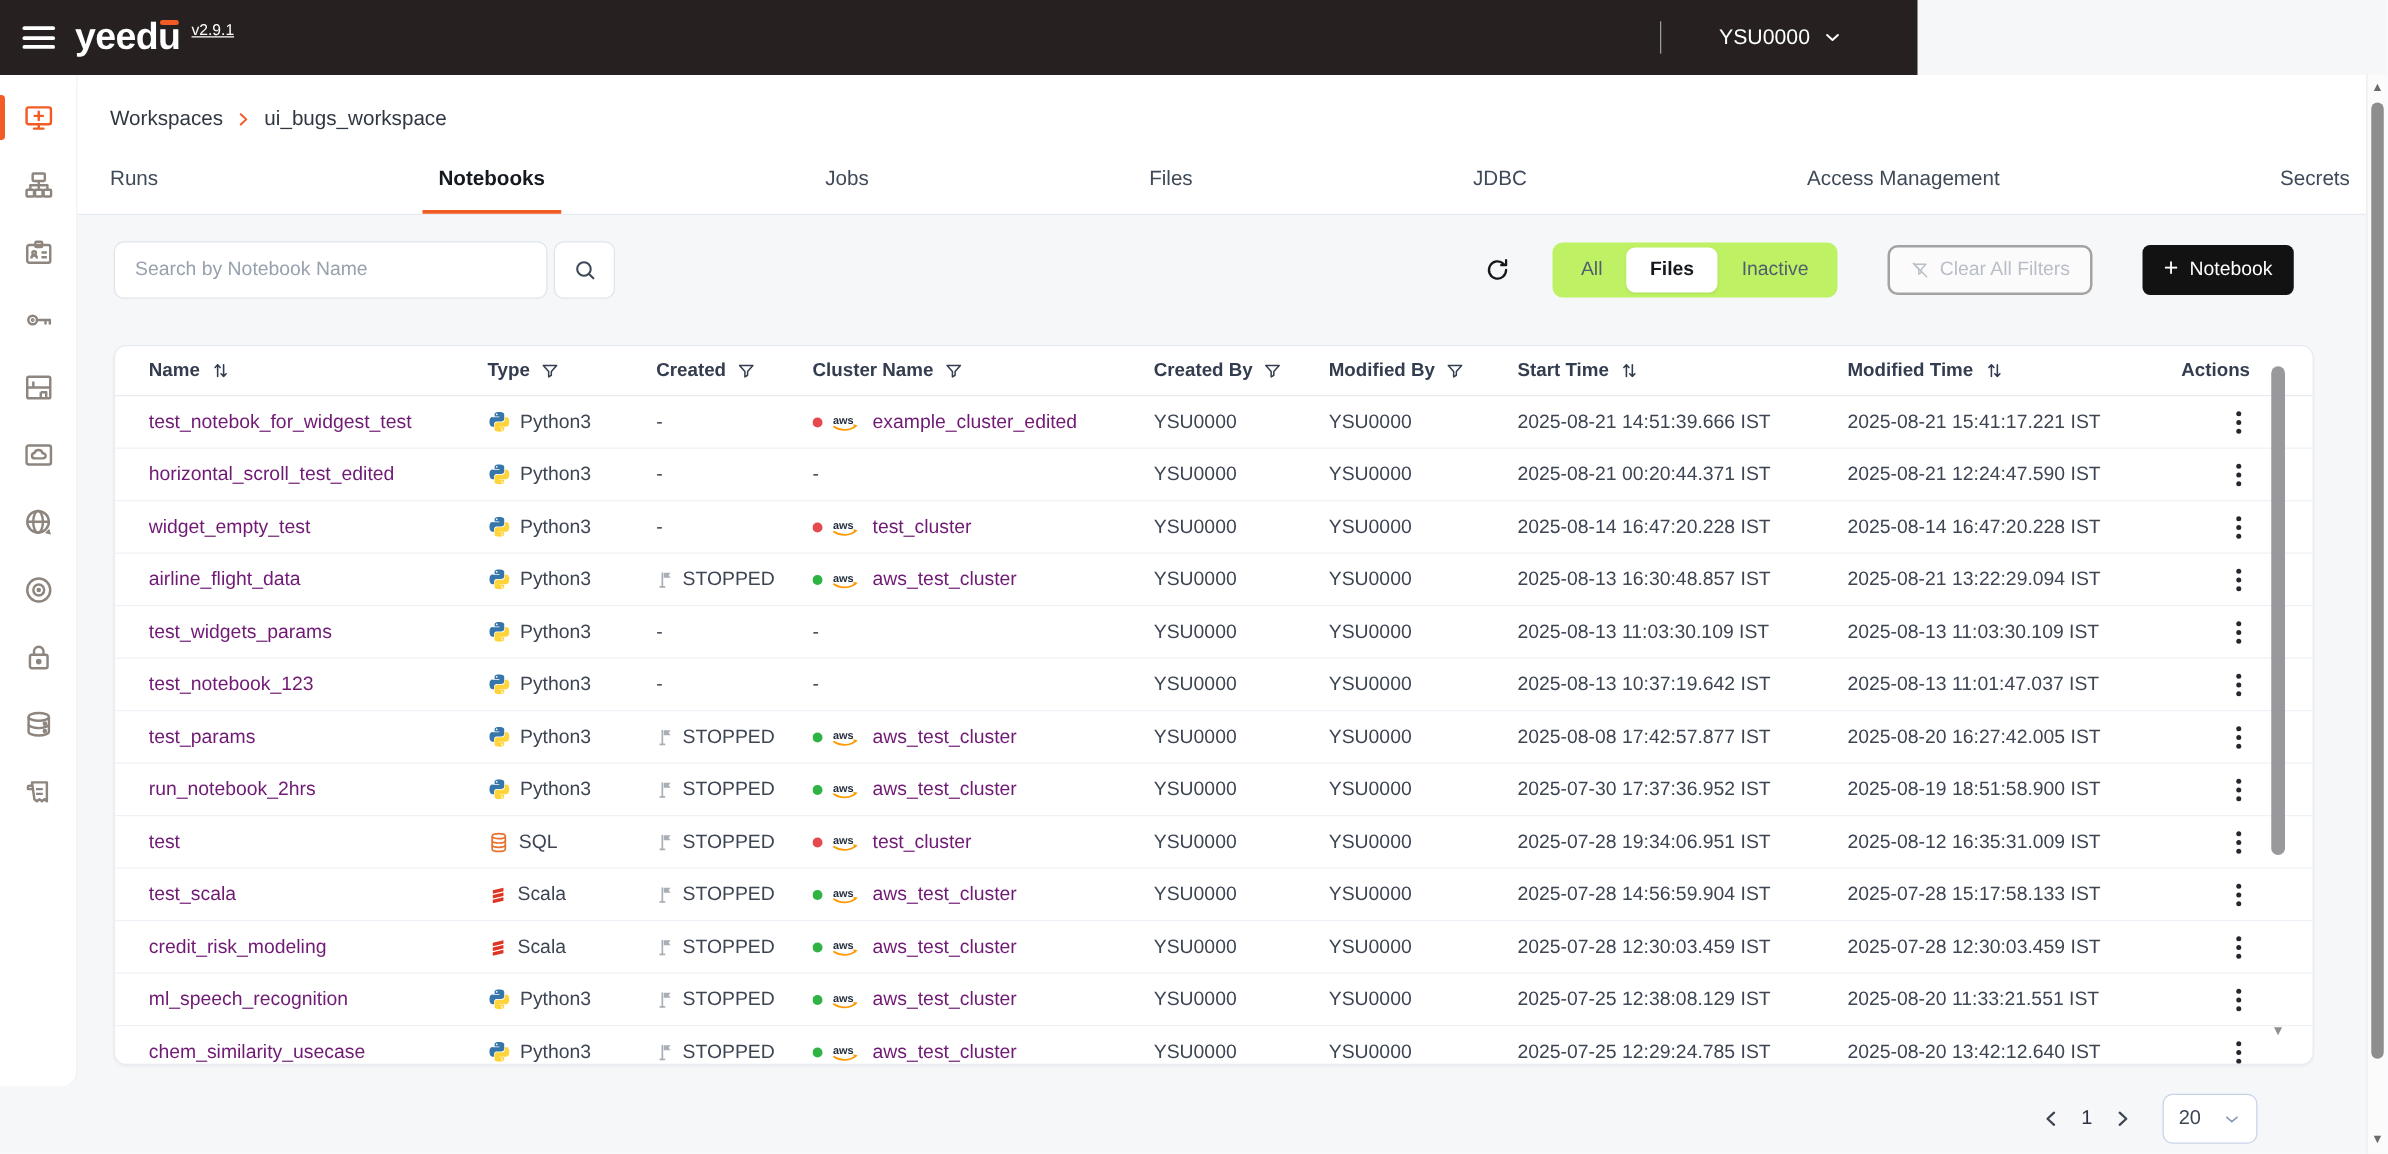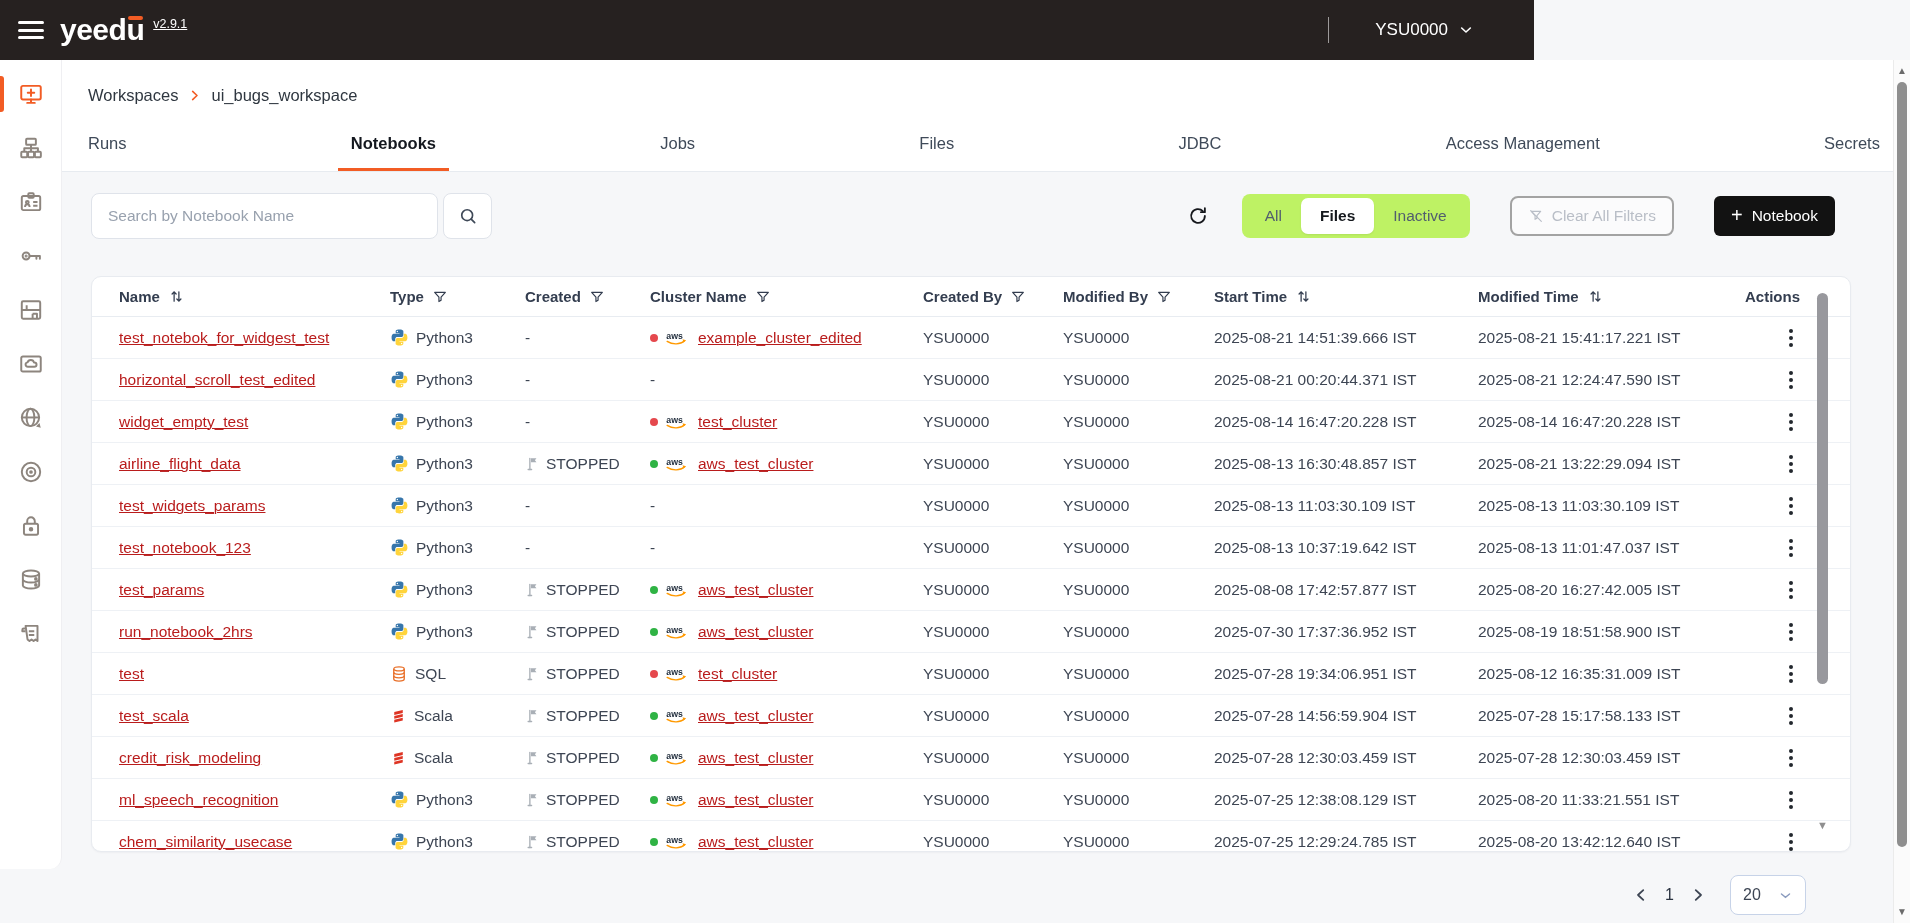--- a/index.html
+++ b/index.html
@@ -66,21 +66,21 @@
   .card { position:absolute; top:216px; left:29px; right:59px; height:576px; background:#fff;
           border:1px solid #e8ebf0; border-radius:10px; box-shadow:0 1px 2px rgba(16,24,40,.04);
           overflow:hidden; }
   .thead, .tr { display:grid; grid-template-columns:271px 135px 125px 273px 140px 151px 264px 267px 1fr;
                 align-items:center; padding:0 27px; }
   .thead { height:40px; border-bottom:1px solid #e8ecf1; }
   .th { display:flex; align-items:center; gap:8px; font-size:15px; font-weight:bold; color:#333D4F; }
   .th-icon { color:#333D4F; display:inline-flex; }
   .tr { height:42px; border-bottom:1px solid #eef1f5; font-size:15.5px; color:#3d4553; }
   .td { display:flex; align-items:center; gap:7px; overflow:hidden; white-space:nowrap; }
-  .link { color:#b91c1c; text-decoration:underline; text-decoration-thickness:1px; cursor:pointer; }
+  .link { color:#701a75; text-decoration-thickness:1px; cursor:pointer; }
   .type-icon svg { display:block; }
   .dot { width:8px; height:8px; border-radius:50%; flex:0 0 8px; }
   .dot.green { background:#2FB344; }
   .dot.red { background:#E5484D; }
   .aws { display:inline-flex; position:relative; top:1px; }
   .kebab { display:flex; flex-direction:column; gap:3px; padding:6px; margin-left:38px; }
   .kebab span { width:4px; height:4px; border-radius:50%; background:#23272e; }
   .td-status { gap:6px; }
 
   

